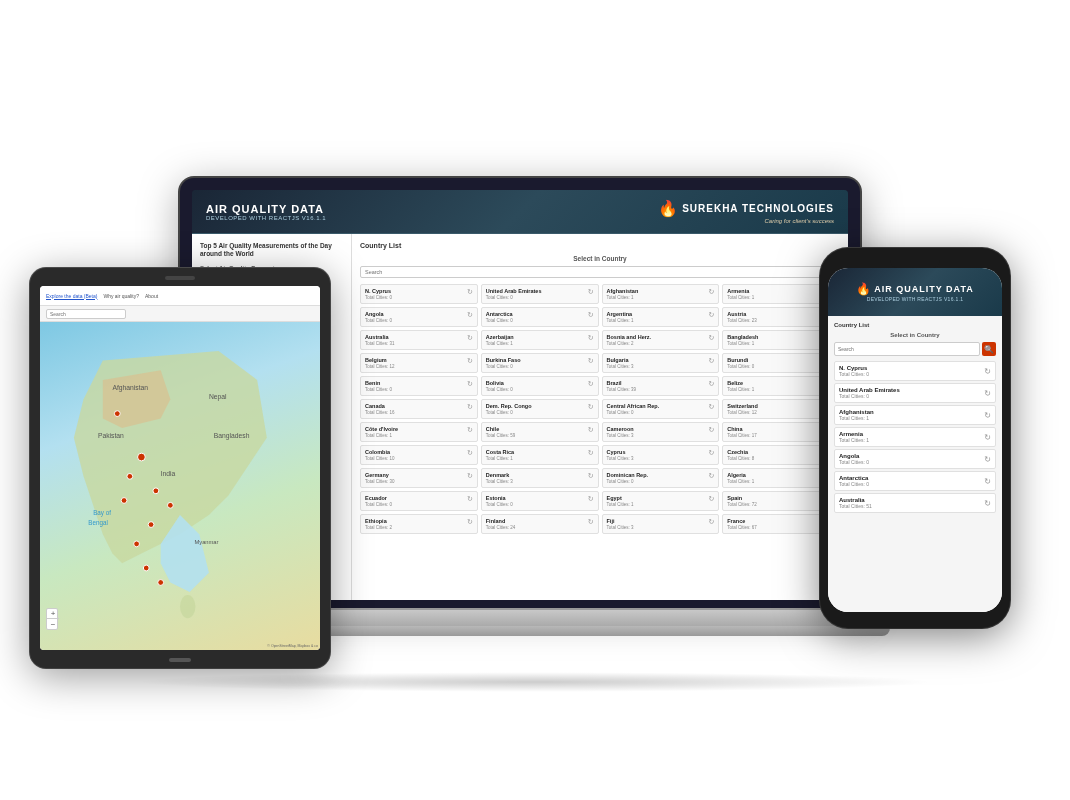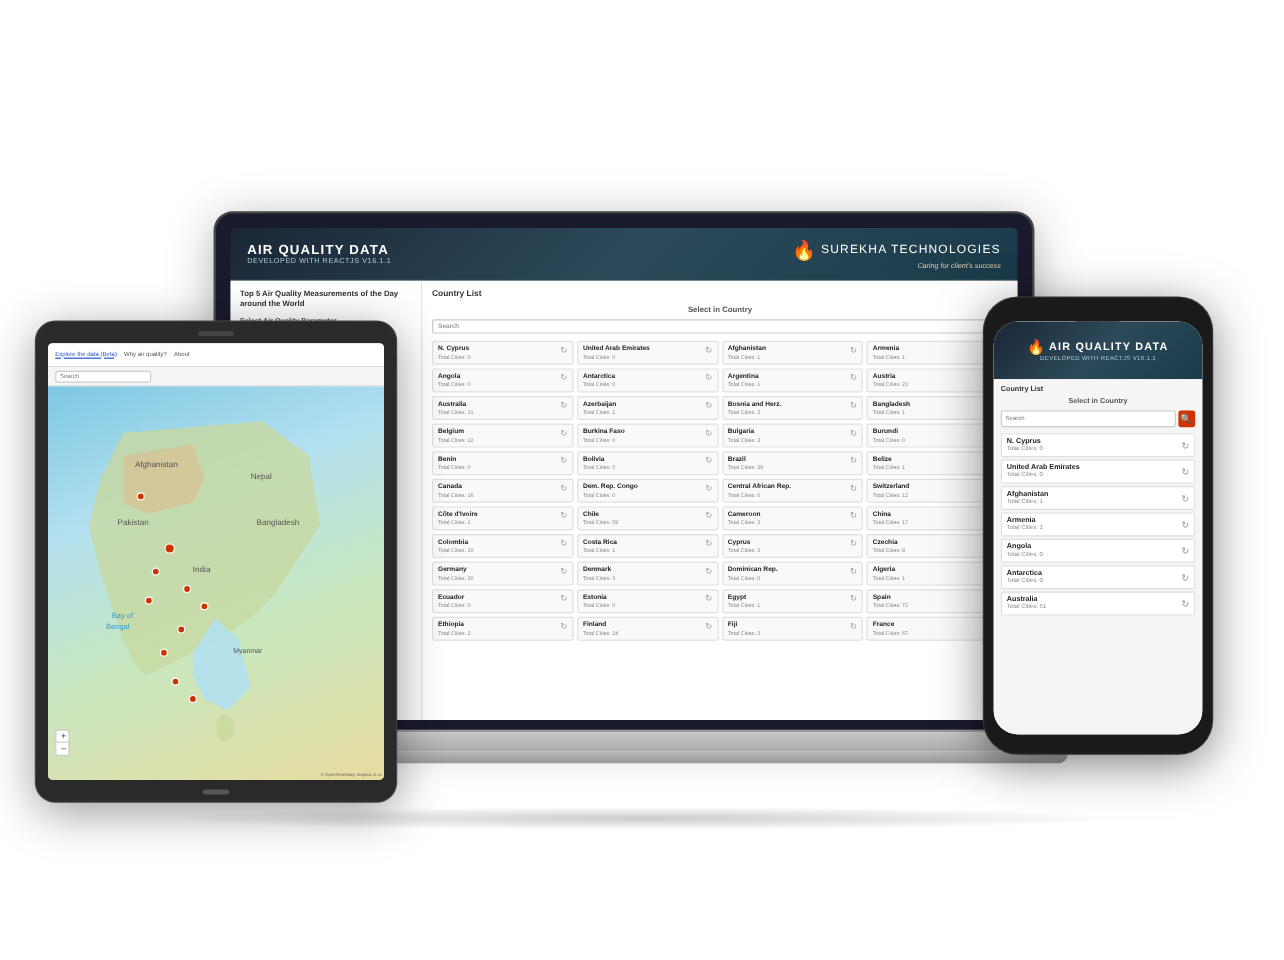--- a/index.html
+++ b/index.html
@@ -88,21 +88,21 @@
       letter-spacing: 0.5px;
     }
     .app-header-right {
       display: flex;
       flex-direction: column;
       align-items: flex-end;
     }
     .brand-name {
       color: #ffffff;
       font-size: 10px;
-      font-weight: normal;
+      font-weight: bold;
       letter-spacing: 1px;
     }
     .brand-tagline {
       color: #ddccaa;
       font-size: 6px;
       font-style: italic;
     }
     .flame-icon {
       color: #ff6600;
       font-size: 16px;

